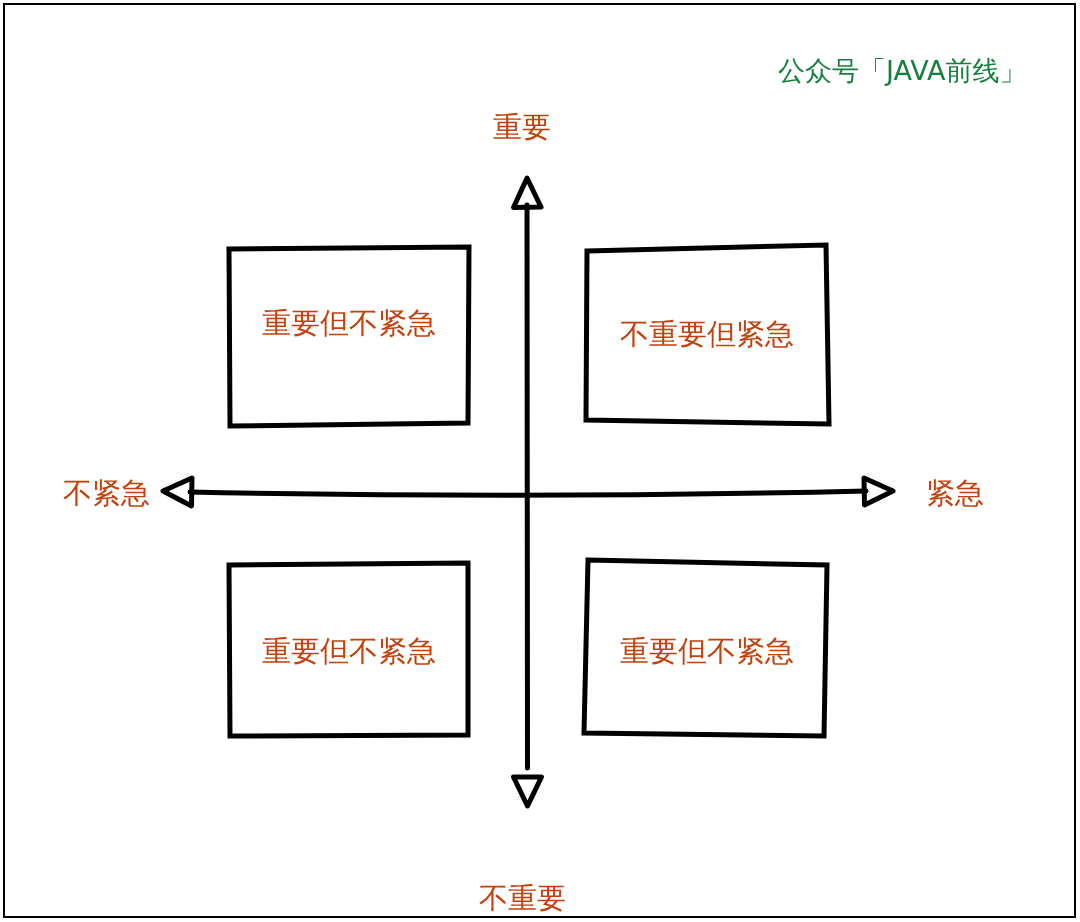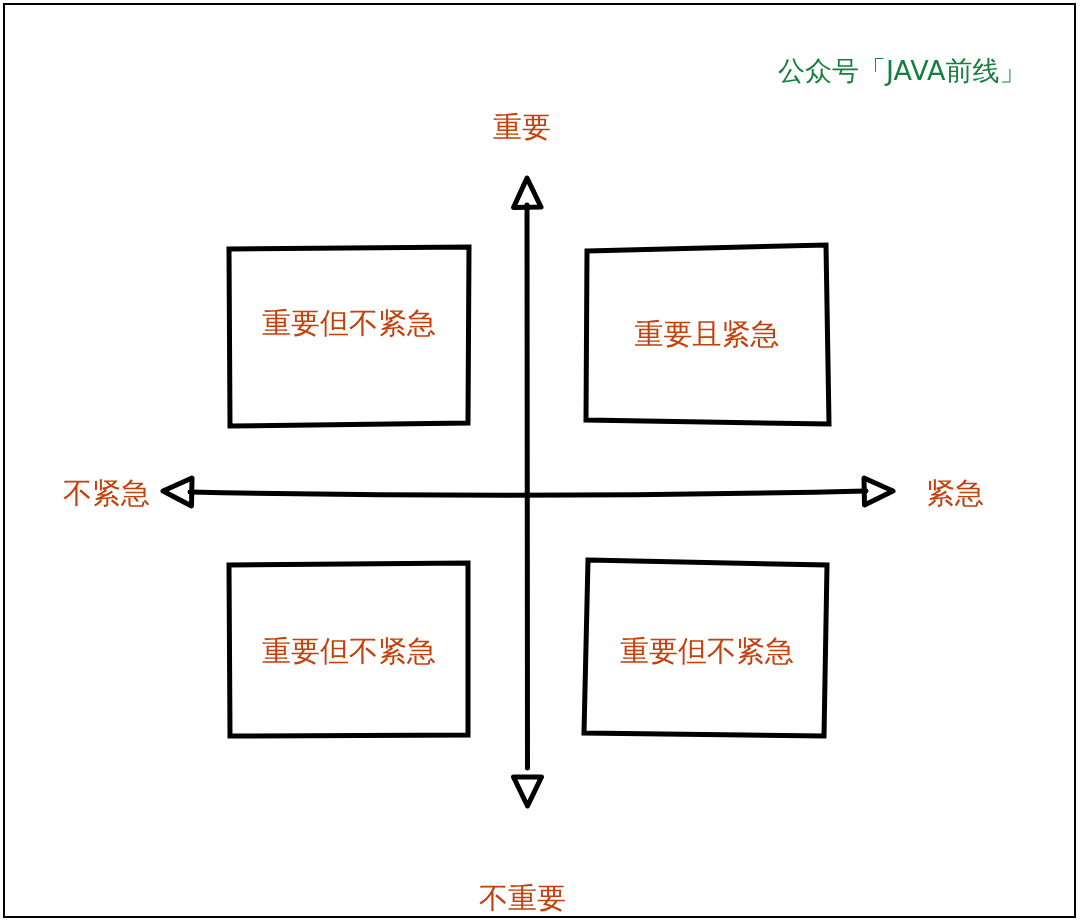--- a/index.html
+++ b/index.html
@@ -111,19 +111,19 @@
   <div class="label axis-label" id="label-important">重要</div>
 
   <div class="label axis-label" id="label-not-important">不重要</div>
 
   <div class="label axis-label" id="label-not-urgent">不紧急</div>
 
   <div class="label axis-label" id="label-urgent">紧急</div>
 
   <div class="label quad-label" id="quad-label-q2">重要但不紧急</div>
 
-  <div class="label quad-label" id="quad-label-q1">重要且紧急</div>
+  <div class="label quad-label" id="quad-label-q1">不重要但紧急</div>
 
   <div class="label quad-label" id="quad-label-q3">重要但不紧急</div>
 
   <div class="label quad-label" id="quad-label-q4">重要但不紧急</div>
 
 </div>
 
 </body></html>

